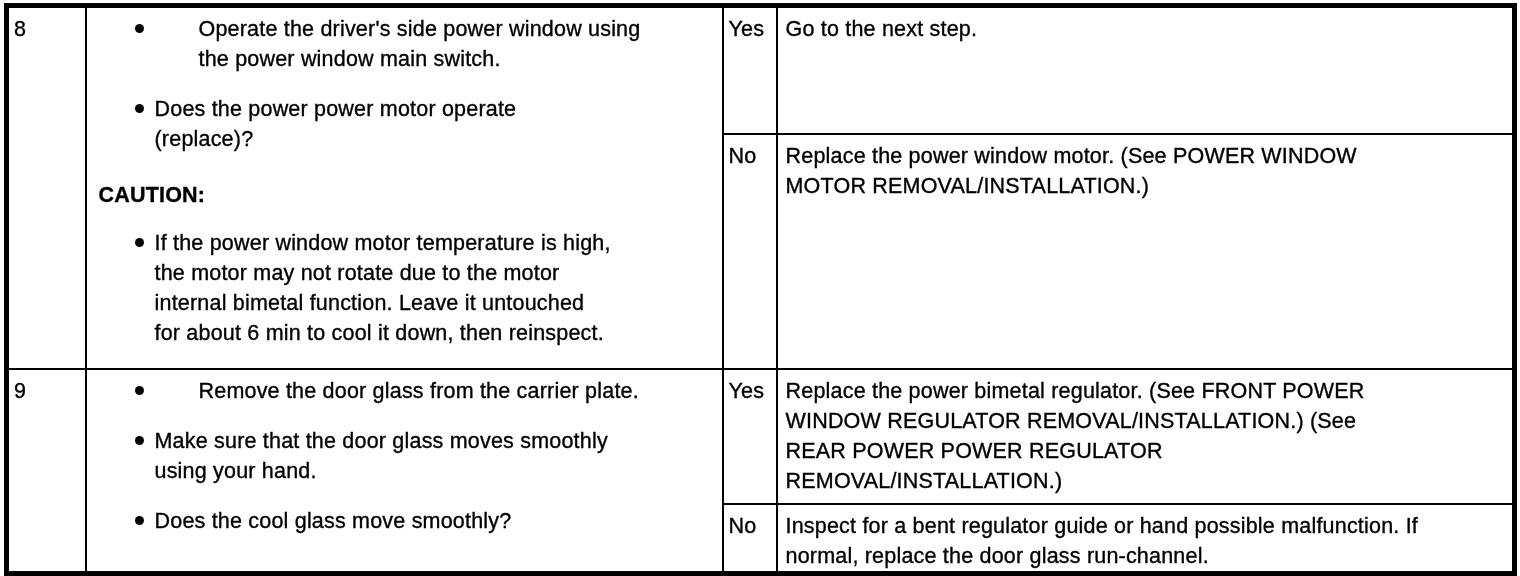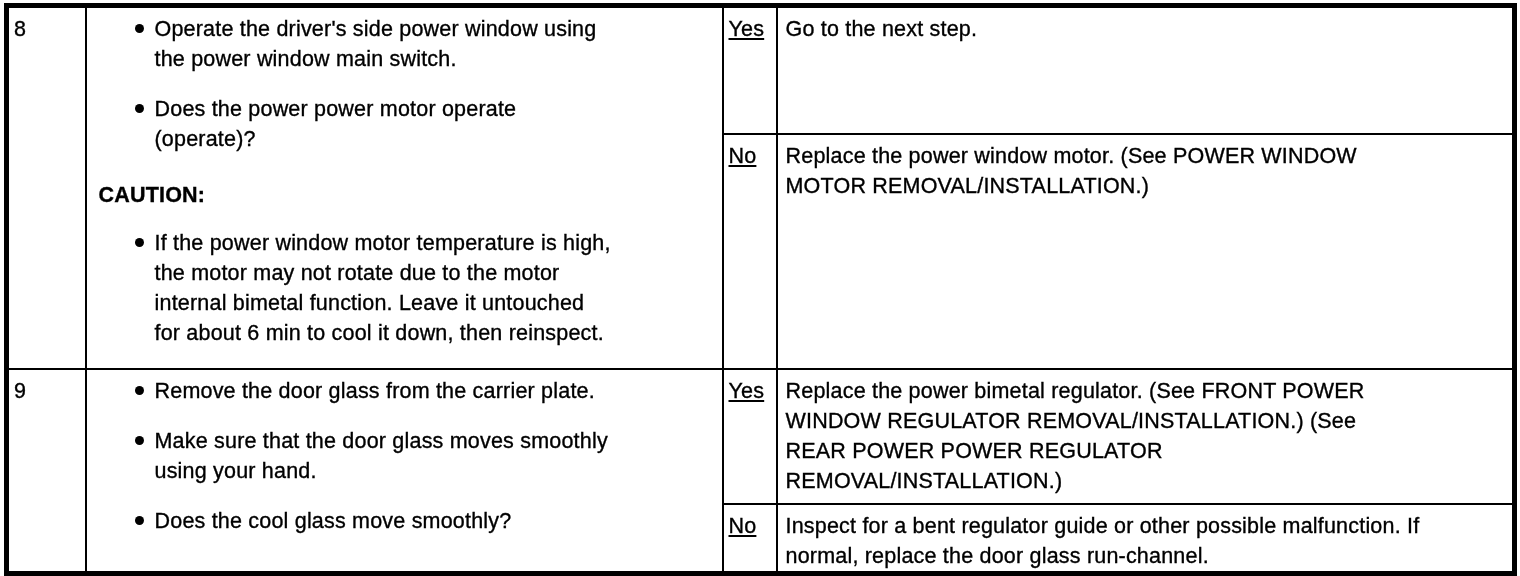--- a/index.html
+++ b/index.html
@@ -38,31 +38,31 @@
     padding: 0;
     overflow: hidden;
   }
   tr.r-8-yes  { height: 123px; }
   tr.r-8-no   { height: 225px; }
   tr.r-9-yes  { height: 135px; }
   tr.r-9-no   { height: 69px;  }
 
   td.step-cell   { padding: 6px 2px 0 5px; }
   td.proc-cell   { padding: 6px 6px 0 12px; }
-  td.yn-cell     { padding: 6px 2px 0 5px; text-decoration: underline; }
+  td.yn-cell     { padding: 6px 2px 0 5px; }
   td.action-cell { padding: 6px 6px 0 8px; }
 
   .line-block div { white-space: nowrap; }
 
   .bullet-item {
     display: flex;
     align-items: flex-start;
     margin: 0 0 20px 36px;
   }
-  .bullet-item:first-child { margin-top: 0; }
+  .bullet-item:first-child { margin-top: 0; gap: 44px; }
   .bullet-dot {
     flex: 0 0 auto;
     width: 9px;
     height: 9px;
     border-radius: 50%;
     background: #000000;
     margin: 10px 11px 0 0;
   }
   .caution-label {
     font-weight: bold;
@@ -90,21 +90,21 @@
             <span class="bullet-dot"></span>
             <div class="line-block">
                 <div>Operate the driver's side power window using</div>
                 <div>the power window main switch.</div>
               </div>
           </div>
           <div class="bullet-item">
             <span class="bullet-dot"></span>
             <div class="line-block">
                 <div>Does the power power motor operate</div>
-                <div>(operate)?</div>
+                <div>(replace)?</div>
               </div>
           </div>
           <div class="caution-label">CAUTION:</div>
           <div class="bullet-item">
             <span class="bullet-dot"></span>
             <div class="line-block">
                 <div>If the power window motor temperature is high,</div>
                 <div>the motor may not rotate due to the motor</div>
                 <div>internal bimetal function. Leave it untouched</div>
                 <div>for about 6 min to cool it down, then reinspect.</div>
@@ -158,20 +158,20 @@
               <div>WINDOW REGULATOR REMOVAL/INSTALLATION.) (See</div>
               <div>REAR POWER POWER REGULATOR</div>
               <div>REMOVAL/INSTALLATION.)</div>
             </div>
         </td>
       </tr>
       <tr class="r-9-no">
         <td class="yn-cell">No</td>
         <td class="action-cell">
           <div class="line-block">
-              <div>Inspect for a bent regulator guide or other possible malfunction. If</div>
+              <div>Inspect for a bent regulator guide or hand possible malfunction. If</div>
               <div>normal, replace the door glass run-channel.</div>
             </div>
         </td>
       </tr>
     </tbody>
   </table>
 </div>
 
 </body></html>

